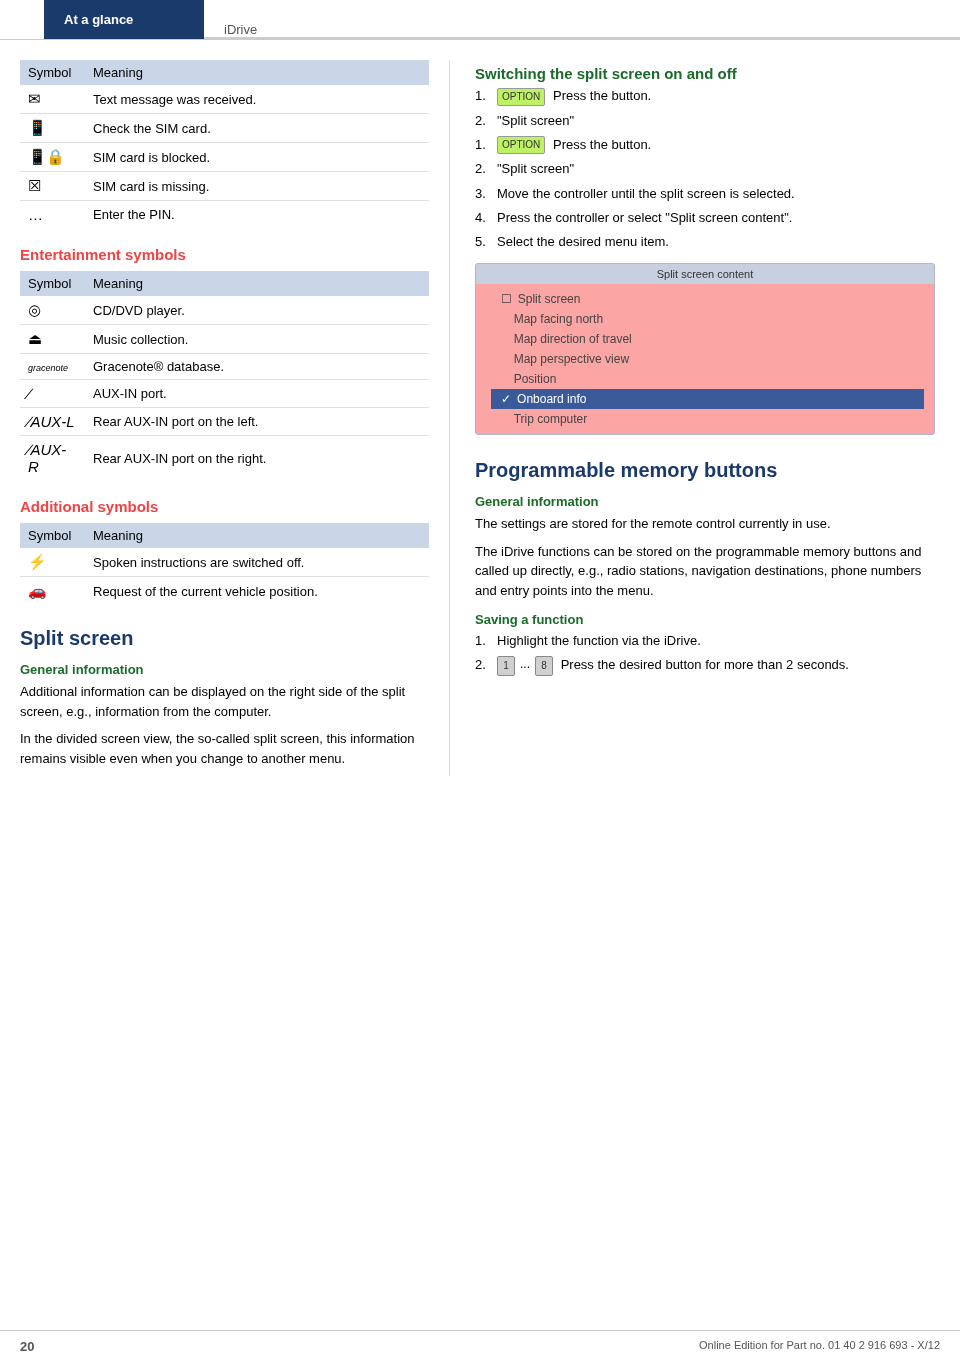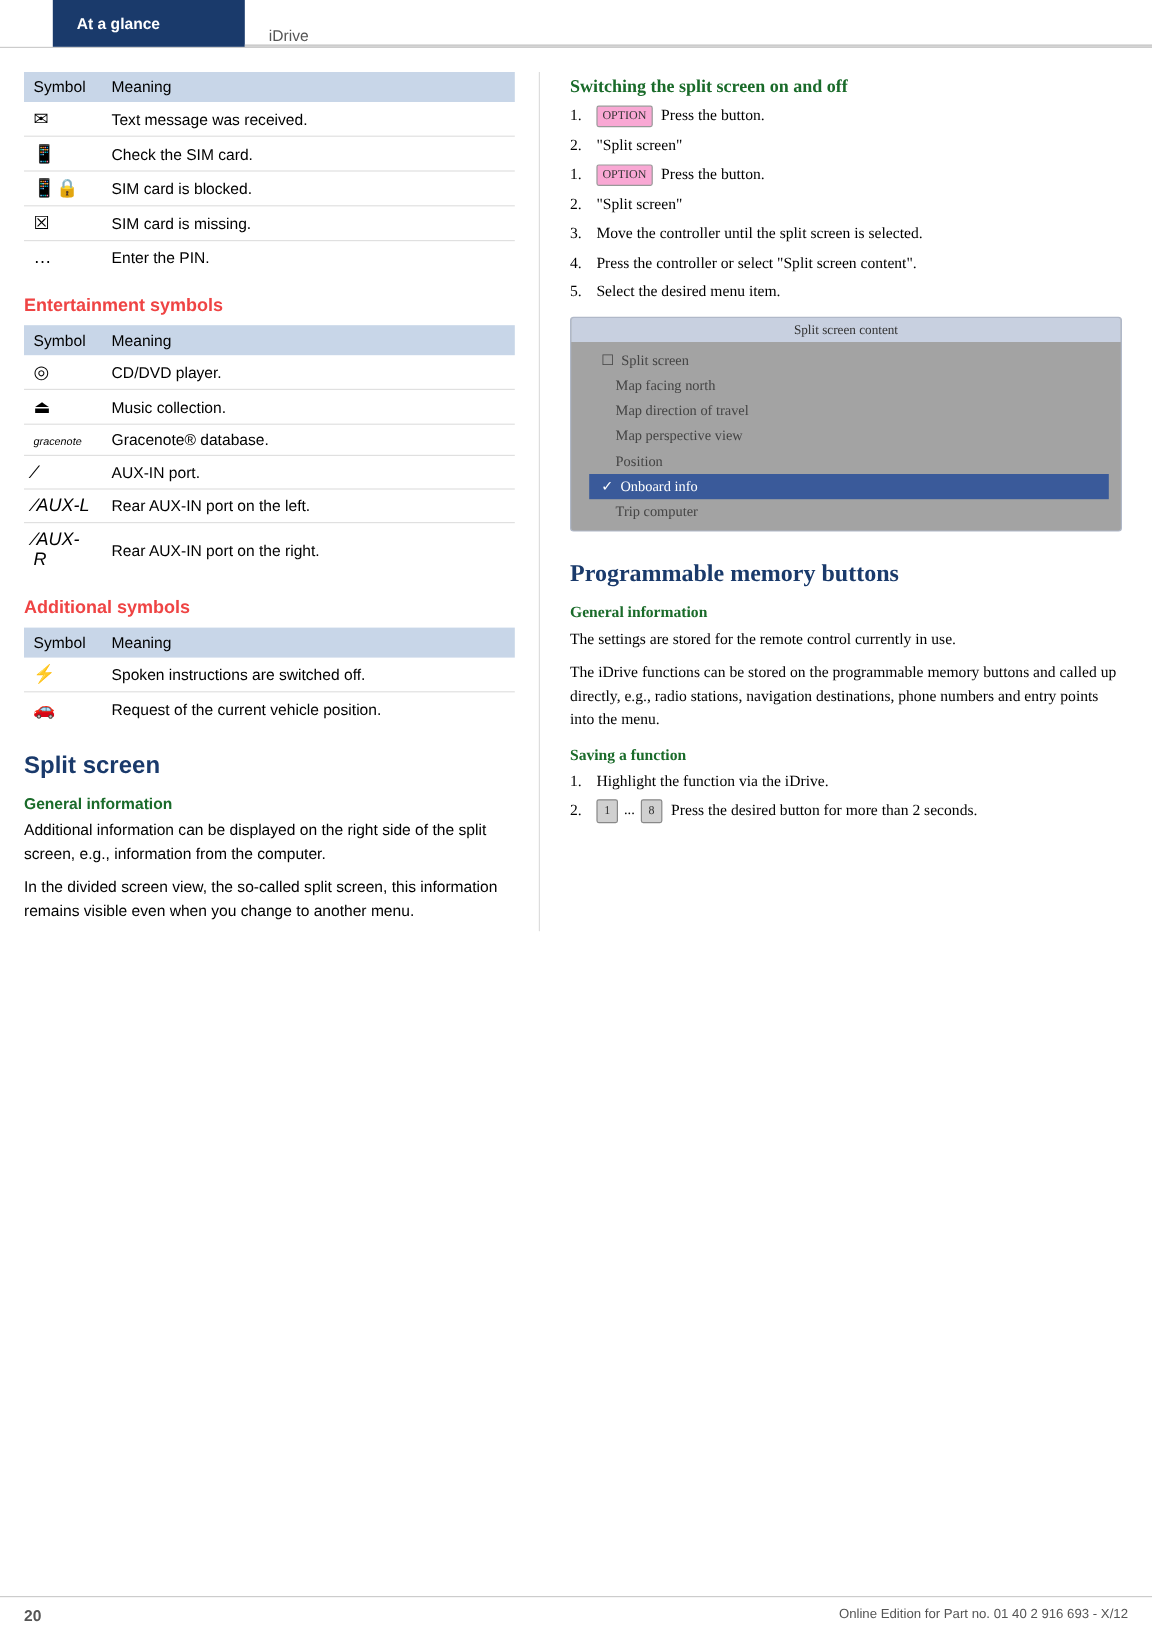--- a/index.html
+++ b/index.html
@@ -46,21 +46,20 @@
       padding: 20px 0 20px 0;
     }
     .left-col {
       width: 450px;
       padding: 0 20px;
       border-right: 1px solid #ddd;
     }
     .right-col {
       flex: 1;
       padding: 0 25px;
-      font-family: Liberation Serif, serif;
     }
 
     
     .symbol-table {
       width: 100%;
       border-collapse: collapse;
       margin-bottom: 18px;
       font-size: 13px;
     }
     .symbol-table thead tr {
@@ -115,21 +114,21 @@
       margin-bottom: 6px;
       line-height: 1.4;
     }
     .num-list li .num {
       min-width: 22px;
       font-weight: normal;
     }
 
     
     .screenshot-box {
-      background: #a3a3a3;
+      background: #fca5a5;
       border: 1px solid #b0b8c8;
       border-radius: 3px;
       margin: 12px 0;
       padding: 0;
       overflow: hidden;
       width: 100%;
     }
     .screenshot-title {
       background: #c8d0e0;
       padding: 4px 10px;
@@ -165,21 +164,21 @@
     }
 
     
     .sym-icon {
       font-size: 15px;
     }
 
     
     .option-btn {
       display: inline-block;
-      background: #f9a8d4;
+      background: #bef264;
       border: 1px solid #999;
       border-radius: 2px;
       padding: 1px 4px;
       font-size: 10px;
       color: #333;
       vertical-align: middle;
       margin-right: 4px;
     }
 
     

